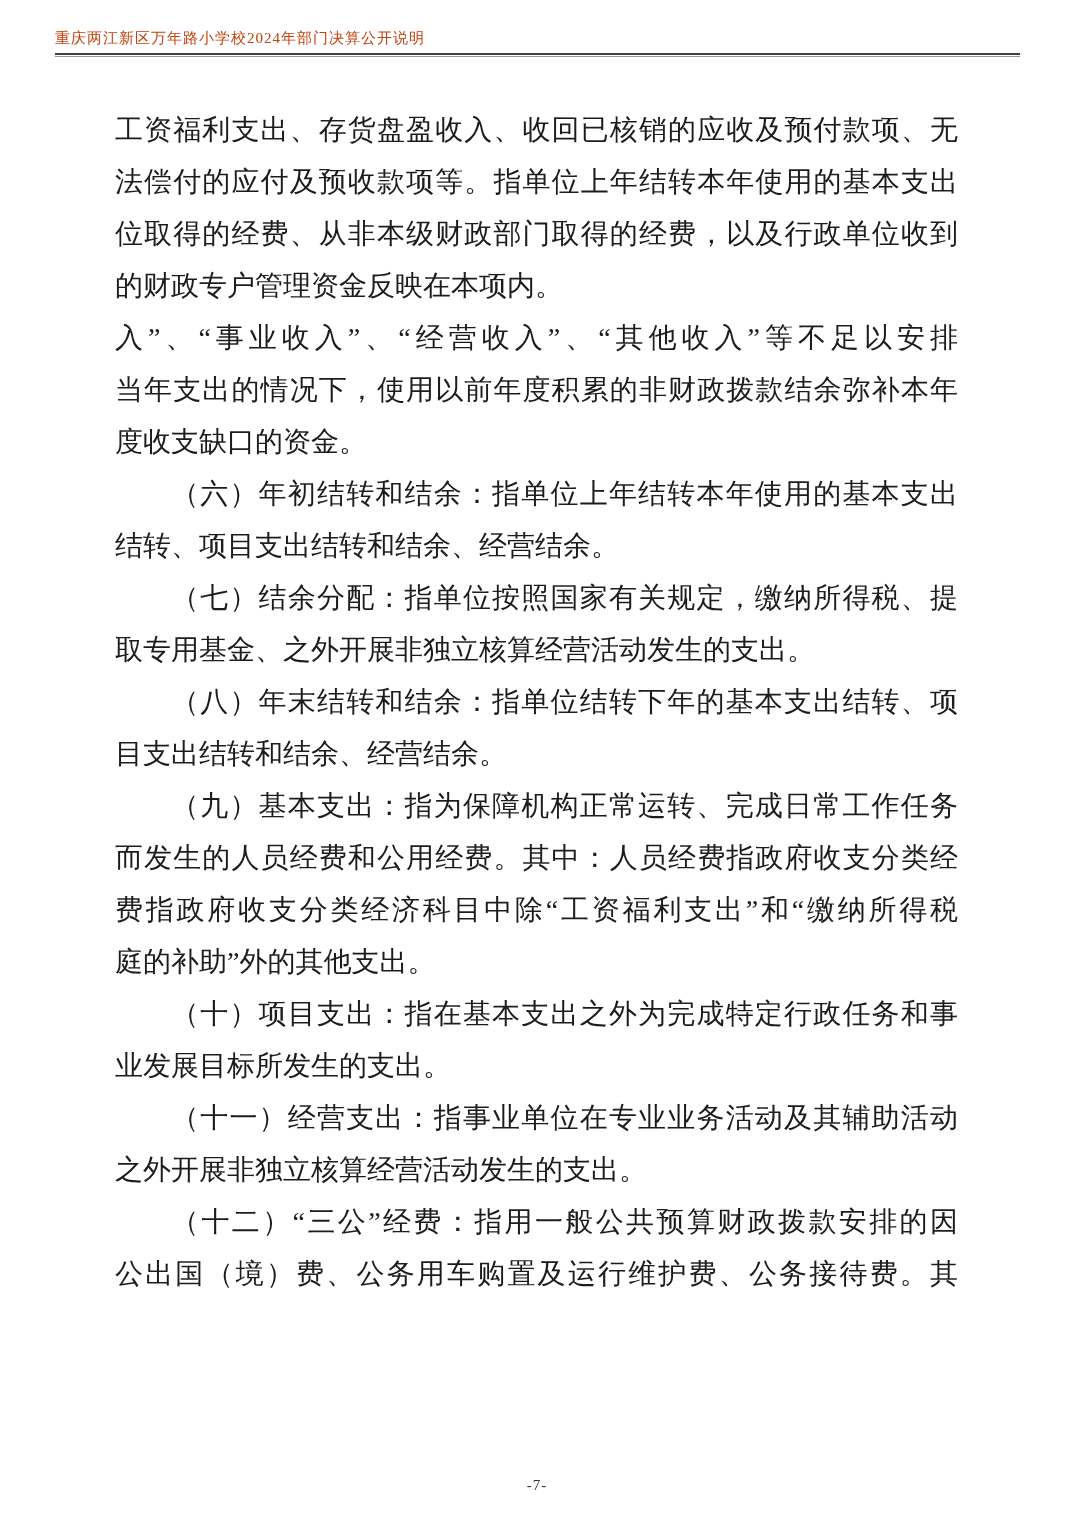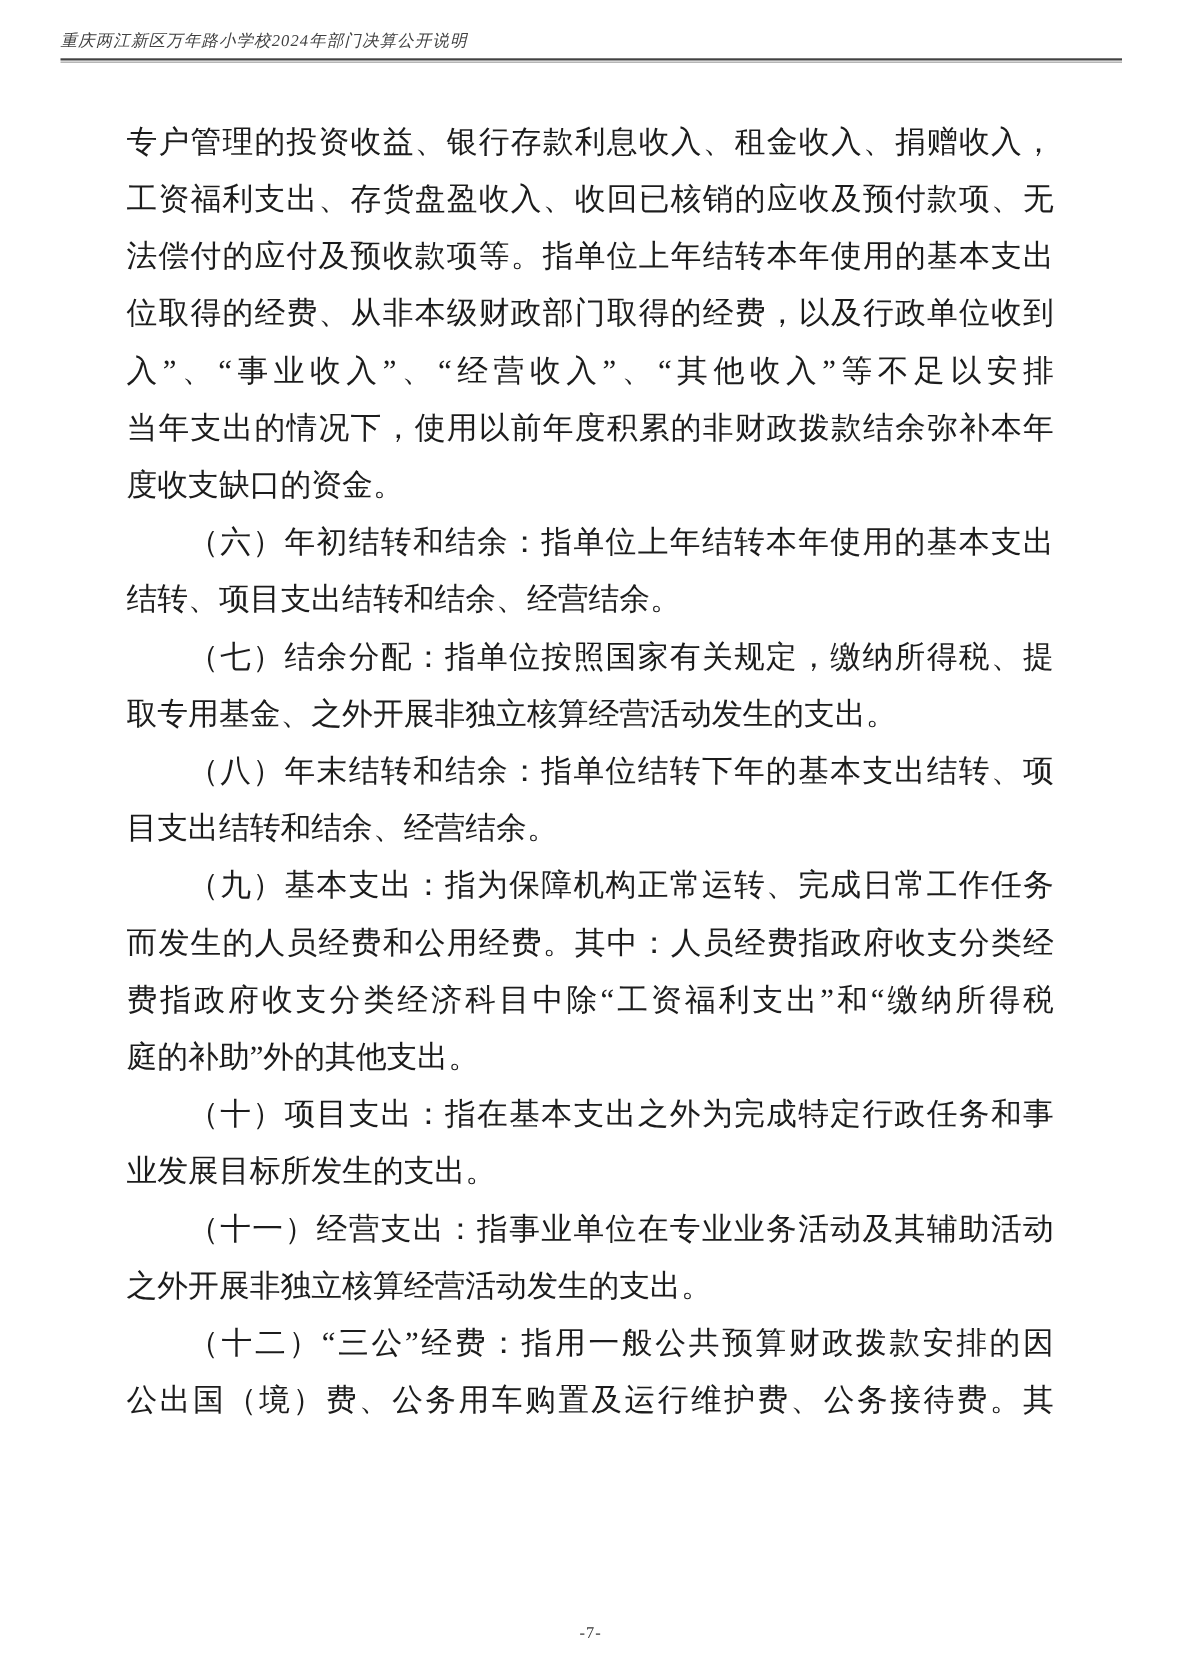--- a/index.html
+++ b/index.html
@@ -19,23 +19,22 @@
   .doc-header {
     position: absolute;
     left: 55px;
     top: 28px;
     width: 965px;
   }
   .doc-header-title {
     font-size: 15px;
     line-height: 20px;
     letter-spacing: 1px;
-    color: #404040;
+    color: #c2410c;
     white-space: nowrap;
-    font-style: italic;
   }
   .doc-header-rule {
     margin-top: 5px;
     height: 1px;
     border-top: 2px solid #414141;
     border-bottom: 1px solid #979797;
   }
   .doc-body {
     position: absolute;
     left: 115px;
@@ -74,24 +73,24 @@
 <body>
 
 <div class="page">
 
   <header class="doc-header">
     <div class="doc-header-title">重庆两江新区万年路小学校2024年部门决算公开说明</div>
     <div class="doc-header-rule"></div>
   </header>
 
   <main class="doc-body">
-    <div class="line">专户管理的投资收益、银行存款利息收入、租金收入、捐赠收入，</div>
     <div class="line">工资福利支出、存货盘盈收入、收回已核销的应收及预付款项、无</div>
     <div class="line">法偿付的应付及预收款项等。指单位上年结转本年使用的基本支出</div>
     <div class="line">位取得的经费、从非本级财政部门取得的经费，以及行政单位收到</div>
+    <div class="line end">的财政专户管理资金反映在本项内。</div>
     <div class="line">入”、“事业收入”、“经营收入”、“其他收入”等不足以安排</div>
     <div class="line">当年支出的情况下，使用以前年度积累的非财政拨款结余弥补本年</div>
     <div class="line end">度收支缺口的资金。</div>
     <div class="line indent">（六）年初结转和结余：指单位上年结转本年使用的基本支出</div>
     <div class="line end">结转、项目支出结转和结余、经营结余。</div>
     <div class="line indent">（七）结余分配：指单位按照国家有关规定，缴纳所得税、提</div>
     <div class="line end">取专用基金、之外开展非独立核算经营活动发生的支出。</div>
     <div class="line indent">（八）年末结转和结余：指单位结转下年的基本支出结转、项</div>
     <div class="line end">目支出结转和结余、经营结余。</div>
     <div class="line indent">（九）基本支出：指为保障机构正常运转、完成日常工作任务</div>

